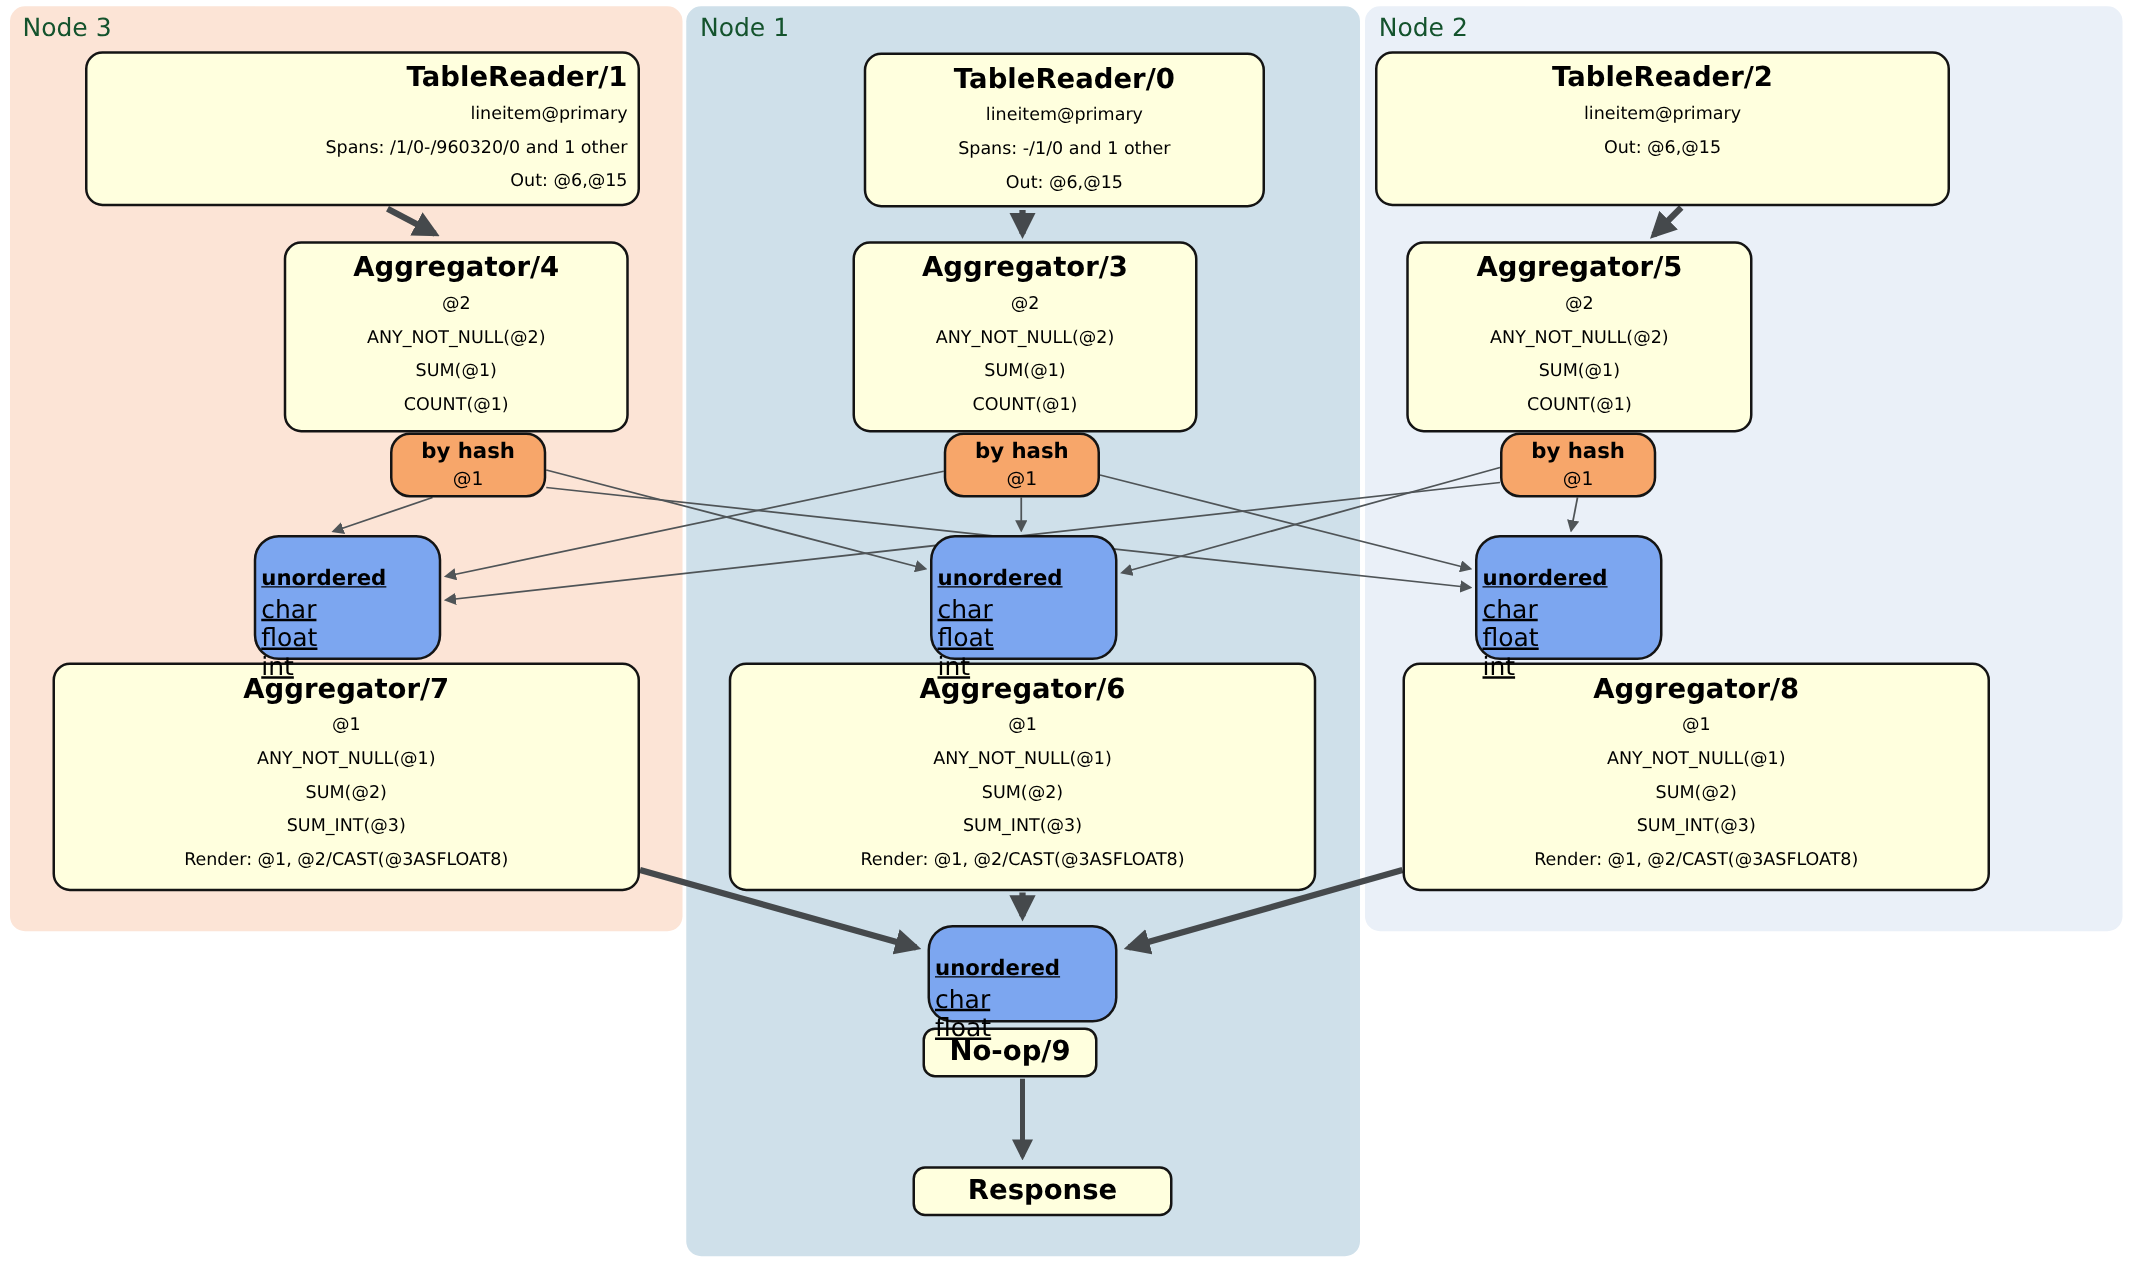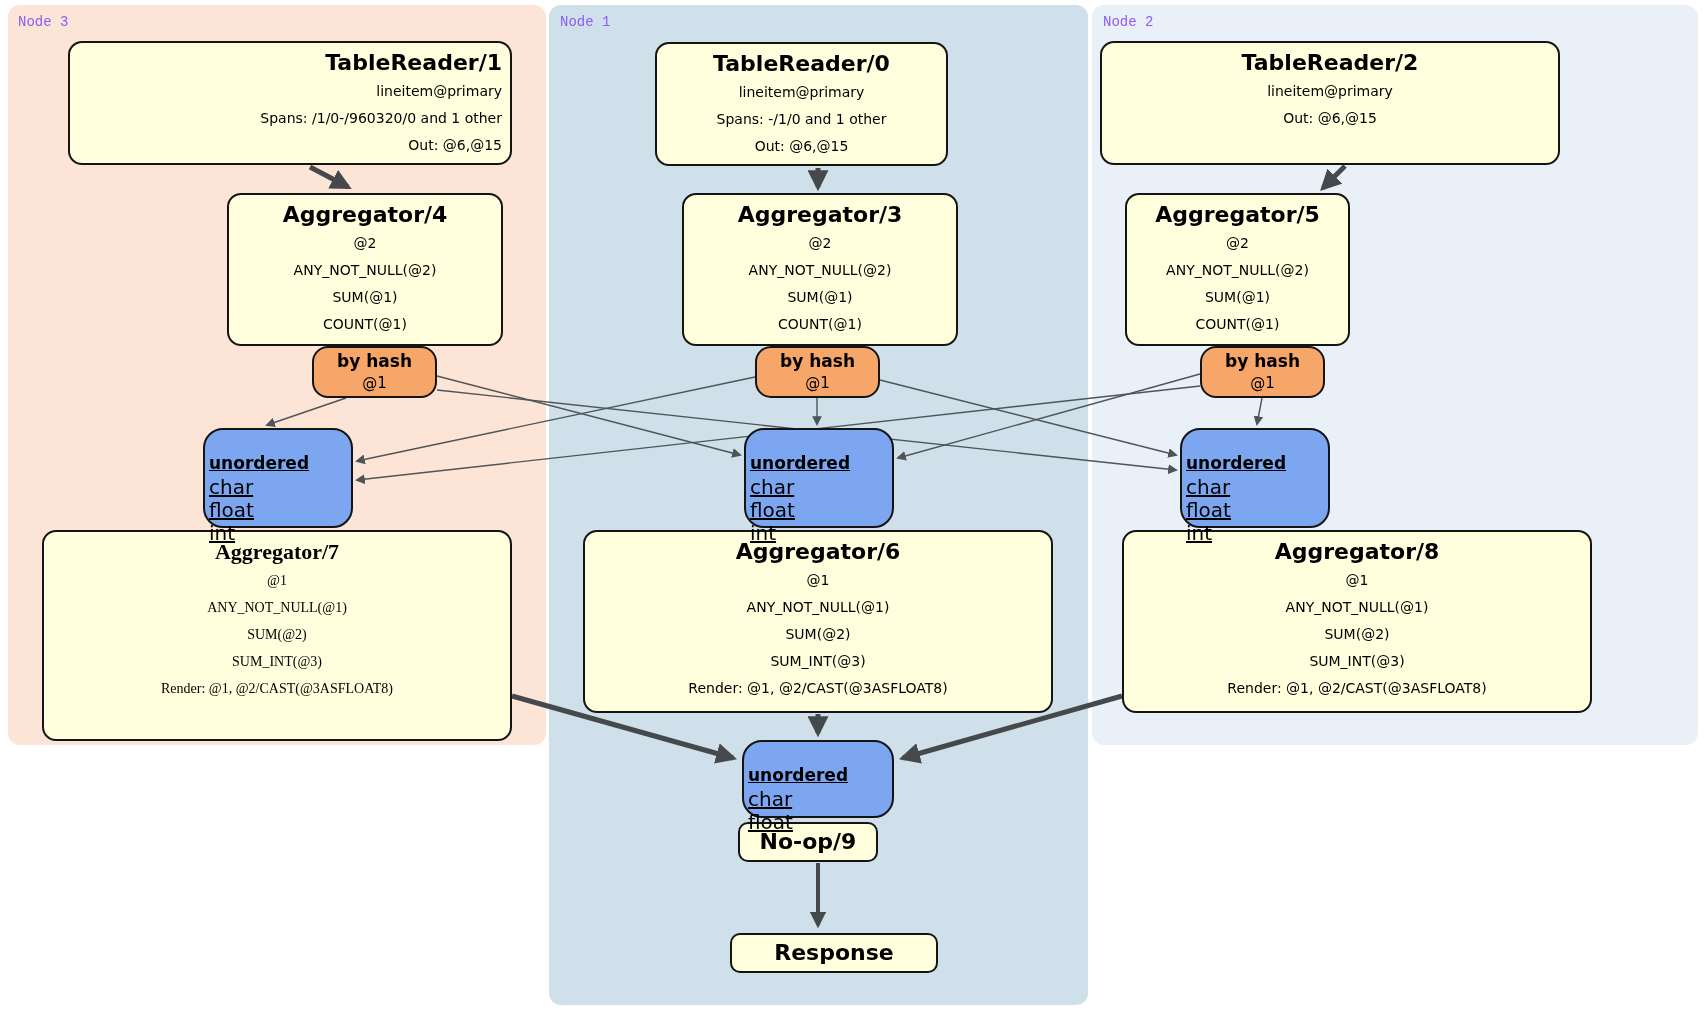--- a/index.html
+++ b/index.html
@@ -4,21 +4,21 @@
 <style>
   :root{
     --node3_bg:#fce4d6; --node1_bg:#cfe0ea; --node2_bg:#eaf0f8;
     --box_bg:#ffffde; --router_bg:#f7a66a; --sync_bg:#7ca6f0;
     --box_border:#141414; --edge_thick:#45494c; --edge_thin:#4f5457; --text:#000000;
   }
   html,body{margin:0;padding:0;background:#ffffff;}
   body{font-family:"DejaVu Sans","Liberation Sans",sans-serif;color:var(--text);}
   #stage{position:relative;width:1706px;height:1016px;overflow:hidden;background:#ffffff;}
   .panel{position:absolute;border-radius:12px;}
-  .panel-label{position:absolute;font-size:14px;line-height:22px;color:#8b5cf6;font-family:Liberation Mono, monospace;}
+  .panel-label{position:absolute;font-size:20px;line-height:22px;color:#14532d;}
   #panel-node3{left:8px;top:5px;width:538px;height:740px;background:var(--node3_bg);}
   #label-node3{left:18px;top:11px;}
   #panel-node1{left:549px;top:5px;width:539px;height:1000px;background:var(--node1_bg);}
   #label-node1{left:560px;top:11px;}
   #panel-node2{left:1092px;top:5px;width:606px;height:740px;background:var(--node2_bg);}
   #label-node2{left:1103px;top:11px;}
 
   svg#edges{position:absolute;left:0;top:0;z-index:2;}
 
   .pbox{position:absolute;z-index:3;background:var(--box_bg);border:2px solid var(--box_border);
@@ -34,26 +34,26 @@
   .sync{position:absolute;z-index:4;background:var(--sync_bg);border:2px solid var(--box_border);
         border-radius:20px;box-sizing:border-box;padding:20px 4px;text-decoration:underline;}
   .sync .title{font-weight:bold;font-size:17px;line-height:26px;white-space:nowrap;}
   .sync .line{font-size:20px;line-height:23px;white-space:nowrap;}
 
   .mini{border-radius:10px;padding:2px 6px;}
   .mini .title{font-size:22px;line-height:31px;}
 
   
   #box-tr1{left:68px;top:41px;width:444px;height:124px;text-align:right;}
-  #box-tr0{left:655px;top:42px;width:293px;height:124px;}
+  #box-tr0{left:691px;top:42px;width:321px;height:124px;}
   #box-tr2{left:1100px;top:41px;width:460px;height:124px;}
   #box-agg4{left:227px;top:193px;width:276px;height:153px;}
   #box-agg3{left:682px;top:193px;width:276px;height:153px;}
-  #box-agg5{left:1125px;top:193px;width:225px;height:153px;}
-  #box-agg7{left:42px;top:530px;width:470px;height:211px;font-family:Liberation Serif, serif;}
+  #box-agg5{left:1125px;top:193px;width:277px;height:153px;}
+  #box-agg7{left:42px;top:530px;width:470px;height:183px;}
   #box-agg6{left:583px;top:530px;width:470px;height:183px;}
   #box-agg8{left:1122px;top:530px;width:470px;height:183px;}
   
   #box-hash4{left:312px;top:346px;width:125px;height:52px;}
   #box-hash3{left:755px;top:346px;width:125px;height:52px;}
   #box-hash5{left:1200px;top:346px;width:125px;height:52px;}
   
   #box-sync7{left:203px;top:428px;width:150px;height:100px;}
   #box-sync6{left:744px;top:428px;width:150px;height:100px;}
   #box-sync8{left:1180px;top:428px;width:150px;height:100px;}

